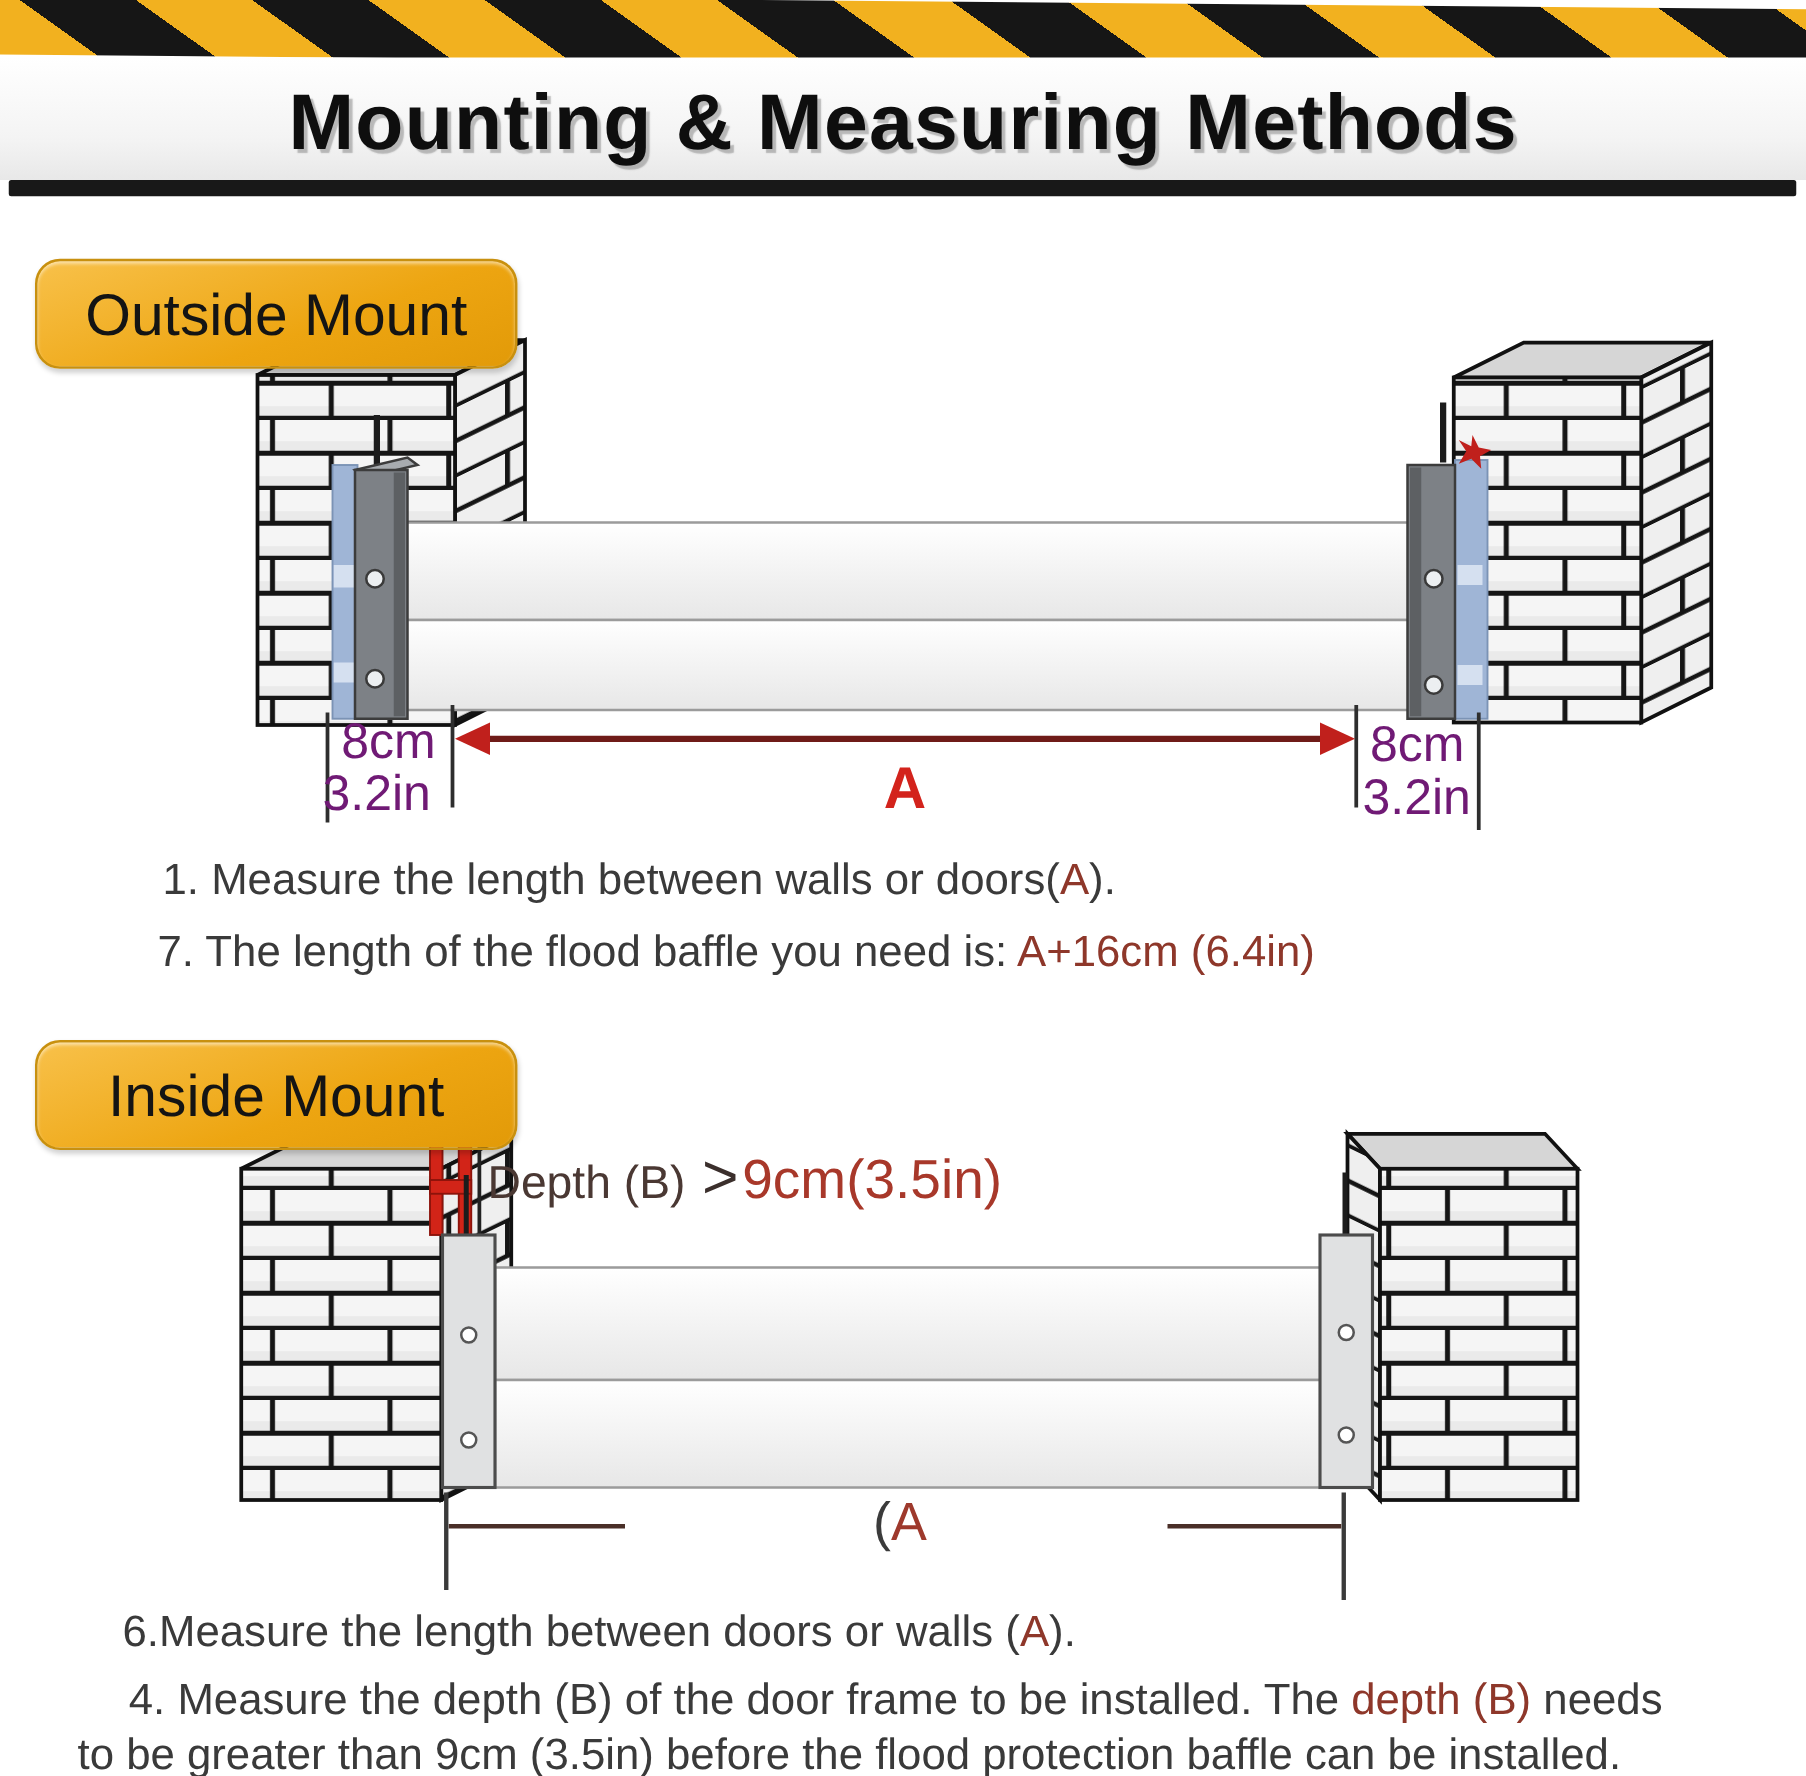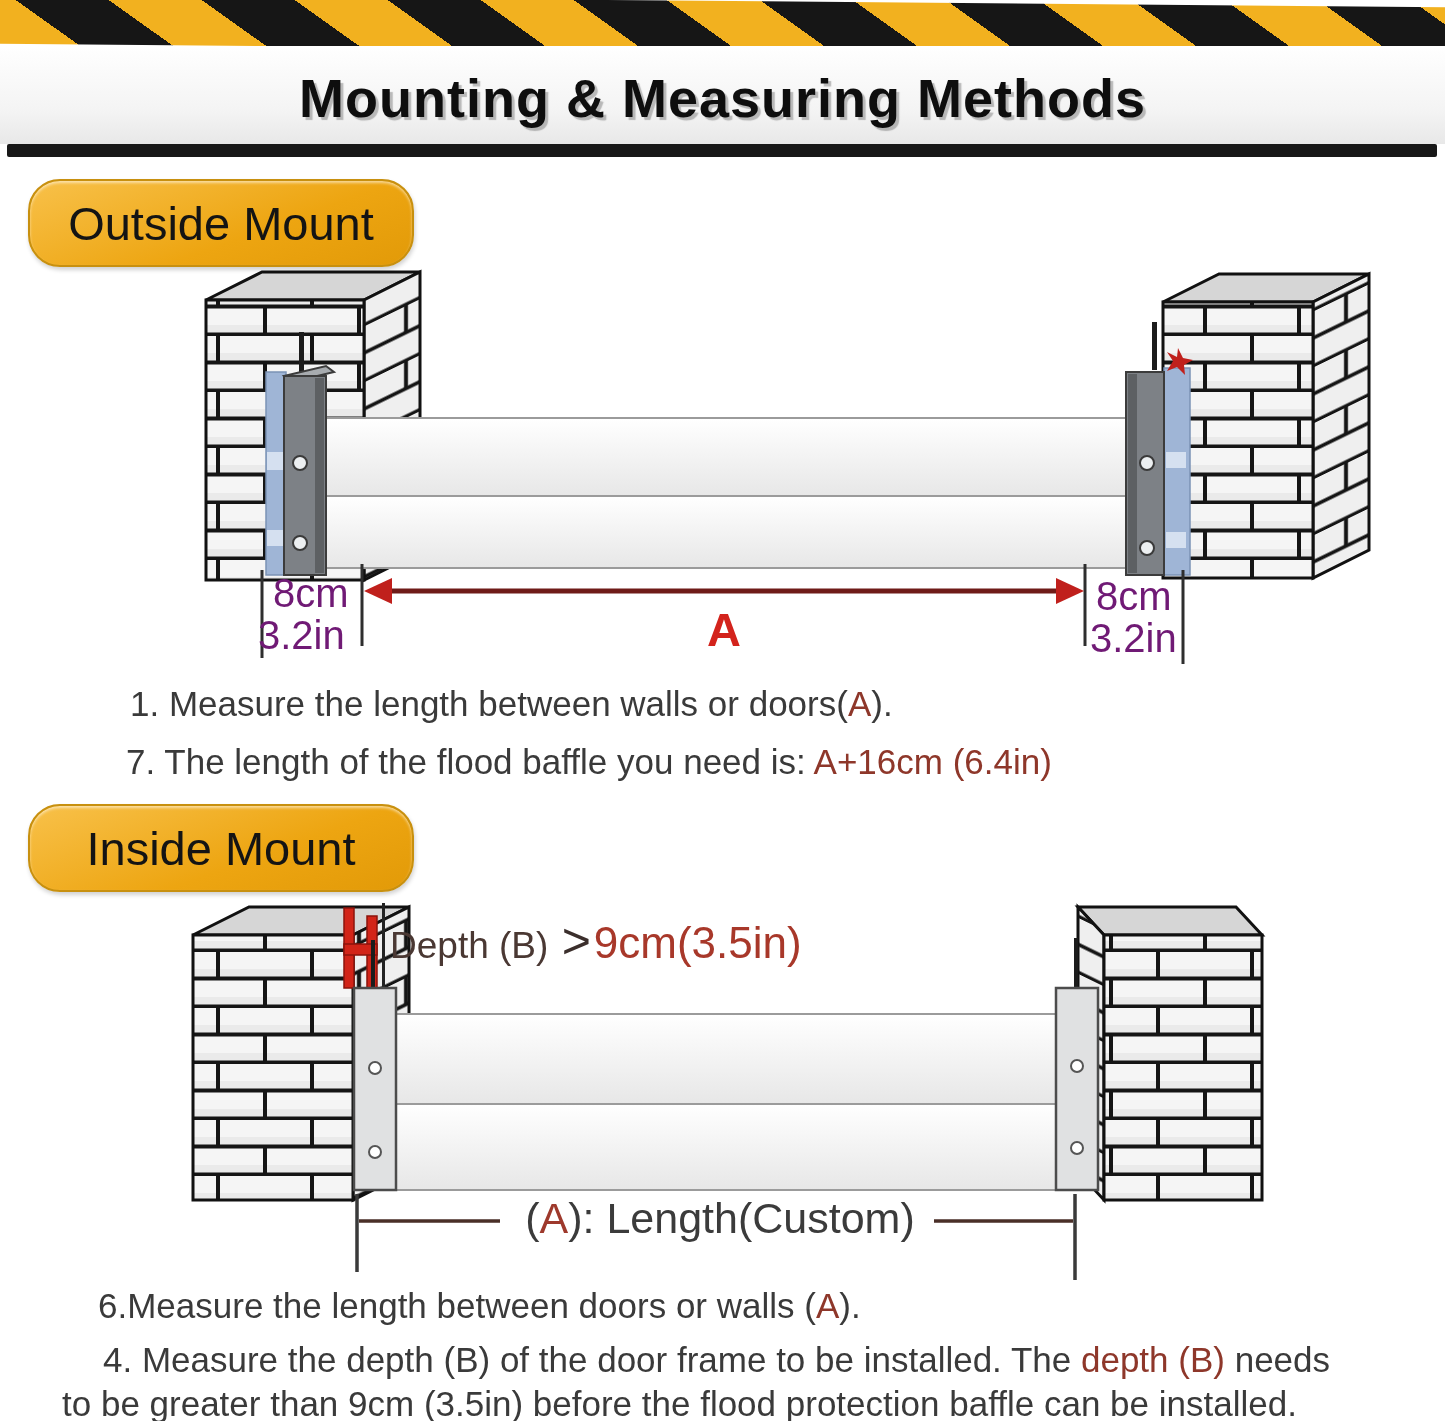--- a/index.html
+++ b/index.html
@@ -13,35 +13,35 @@
     background:repeating-linear-gradient(35deg,#f2b11f 0 54px,#161616 54px 108px);
     transform:rotate(0.5deg);z-index:3;
   }
   .title-band{
     position:absolute;top:46px;left:0;right:0;height:98px;z-index:3;
     background:linear-gradient(180deg,#ffffff,#f4f4f4 65%,#e8e8e8);
   }
   .page-title{
     position:absolute;top:52px;left:0;right:0;height:92px;z-index:4;
     display:flex;align-items:center;justify-content:center;
-    font-size:54px;font-weight:bold;color:#0e0e0e;letter-spacing:1px;
+    font-size:63px;font-weight:bold;color:#0e0e0e;letter-spacing:1px;
     text-shadow:3px 3px 1px rgba(110,110,110,.45);
   }
   .black-bar{
     position:absolute;top:144px;left:7px;width:1430px;height:13px;
     background:#181818;border-radius:2px;z-index:3;
   }
   
   .badge{
     position:absolute;left:28px;width:382px;height:84px;z-index:4;
     background:linear-gradient(160deg,#f8c14a,#eda511 60%,#e29a08);
-    border:2px solid #c8900f;border-radius:32px;
+    border:2px solid #c8900f;border-radius:20px;
     box-shadow:inset 0 2px 3px rgba(255,255,255,.55),1px 3px 4px rgba(0,0,0,.18);
     display:flex;align-items:center;justify-content:center;
-    font-size:47px;color:#141414;
+    font-size:47px;color:#141414;margin-top:28px;
   }
   .badge-outside{top:179px;}
   .badge-inside{top:804px;}
   
   .diagram-svg{position:absolute;left:0;top:0;z-index:1;}
   
   .lbl{position:absolute;z-index:2;white-space:nowrap;color:#701a75;}
   .dim-num{font-size:40px;}
   .out-dim-label{
     position:absolute;left:370px;width:708px;top:602px;z-index:2;
@@ -217,21 +217,20 @@
   <span>7. The length of the flood baffle you need is: </span><span class="accent">A+16cm (6.4in)</span><span></span>
 </div>
 
 <div class="depth-label">
   <span class="d1">Depth (B) </span><span class="d2">&gt;</span><span class="d3">9cm(3.5in)</span>
 </div>
 
 <div class="in-dim-label">
   <span>(</span>
     <span class="acc">A</span>
-    <span>): Length(Custom)</span>
 </div>
 
 <div class="step" style="left:98px;top:1286px;">
   <span>6.Measure the length between doors or walls (</span><span class="accent">A</span><span>).</span>
 </div>
 <div class="step" style="left:103px;top:1340px;">
   <span>4. Measure the depth (B) of the door frame to be installed. The </span><span class="accent">depth (B)</span><span> needs</span>
 </div>
 <div class="step" style="left:62px;top:1384px;">to be greater than 9cm (3.5in) before the flood protection baffle can be installed.</div>
 

